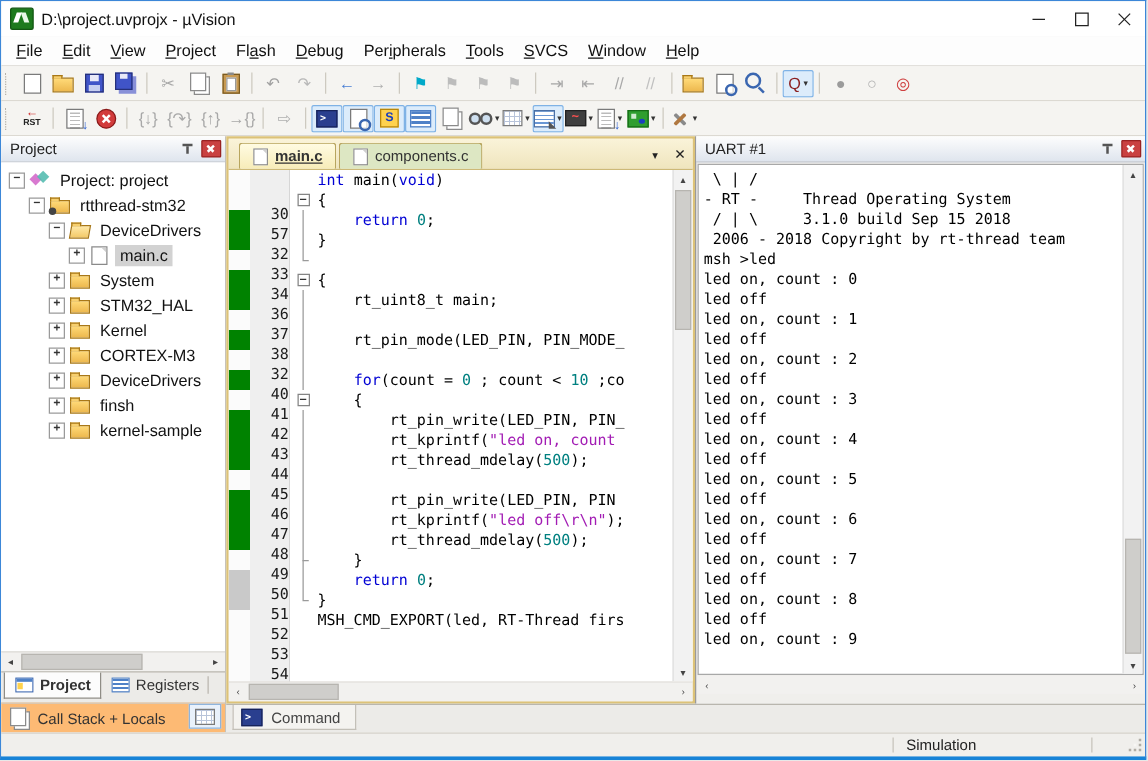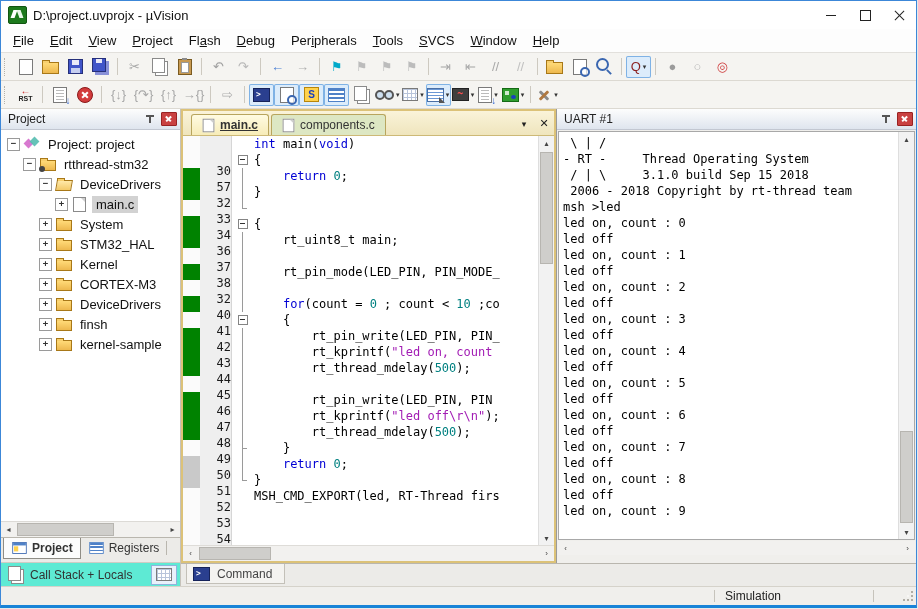--- a/index.html
+++ b/index.html
@@ -107,21 +107,21 @@
   .hscroll{height:15px;background:#f2f1ef;border-top:1px solid #dcdad6;display:flex;align-items:center;flex:0 0 auto;}
   .sbarrow{width:15px;height:13px;display:flex;align-items:center;justify-content:center;font-size:8px;color:#444;flex:0 0 auto;}
   .sbthumb{width:95px;height:11px;background:#cfcecb;border:1px solid #b7b5b0;margin-left:1px;}
   .sbfill{flex:1;}
   
   .ltabs{height:24px;background:#ecebe8;border-top:1px solid #b9b6ae;display:flex;align-items:flex-start;padding-left:2px;flex:0 0 auto;}
   .ltab{height:20px;display:flex;align-items:center;gap:4px;padding:0 7px;font-size:12px;color:#333;margin-top:0;}
   .ltab.on{background:#fcfcfc;border:1px solid #8f8d86;border-top:none;font-weight:bold;}
   .ltab .mini{transform:scale(.85);}
   .ltabsep{width:1px;height:14px;background:#b9b6ae;margin-top:3px;}
-  .cstack{height:23px;background:#5eead4;border-top:1px solid #cfccc4;display:flex;align-items:center;padding:0 3px;gap:5px;flex:0 0 auto;}
+  .cstack{height:23px;background:#fdba74;border-top:1px solid #cfccc4;display:flex;padding:0 3px;gap:5px;flex:0 0 auto;}
   .cstab{display:flex;align-items:center;gap:6px;font-size:12px;color:#333;padding:2px 8px 2px 4px;flex:1;}
   .csbtn{width:24px;height:18px;background:#e9f1fb;border:1px solid #8fb4dc;display:flex;align-items:center;justify-content:center;}
   
   .rightarea{flex:1;display:flex;flex-direction:column;min-width:0;background:#ecebe8;}
   .docrow{flex:1;display:flex;min-height:0;}
   .editor{width:371px;border:2px solid #dcc278;background:#fff;display:flex;flex-direction:column;flex:0 0 auto;}
   .edtabs{height:24px;background:linear-gradient(#faf3d9,#efe5bd);border-bottom:1px solid #cdb977;display:flex;align-items:flex-end;padding-left:8px;flex:0 0 auto;}
   .edtab{height:20px;display:flex;align-items:center;gap:5px;padding:0 10px;font-size:12px;color:#333;border:1px solid #b8a55e;border-bottom:none;border-radius:3px 3px 0 0;background:#dde7c3;margin-right:2px;}
   .edtab.on{background:linear-gradient(#fffbe2,#f7ecb8);font-weight:bold;}
   .edtab.on .edlabel{text-decoration:underline;}

